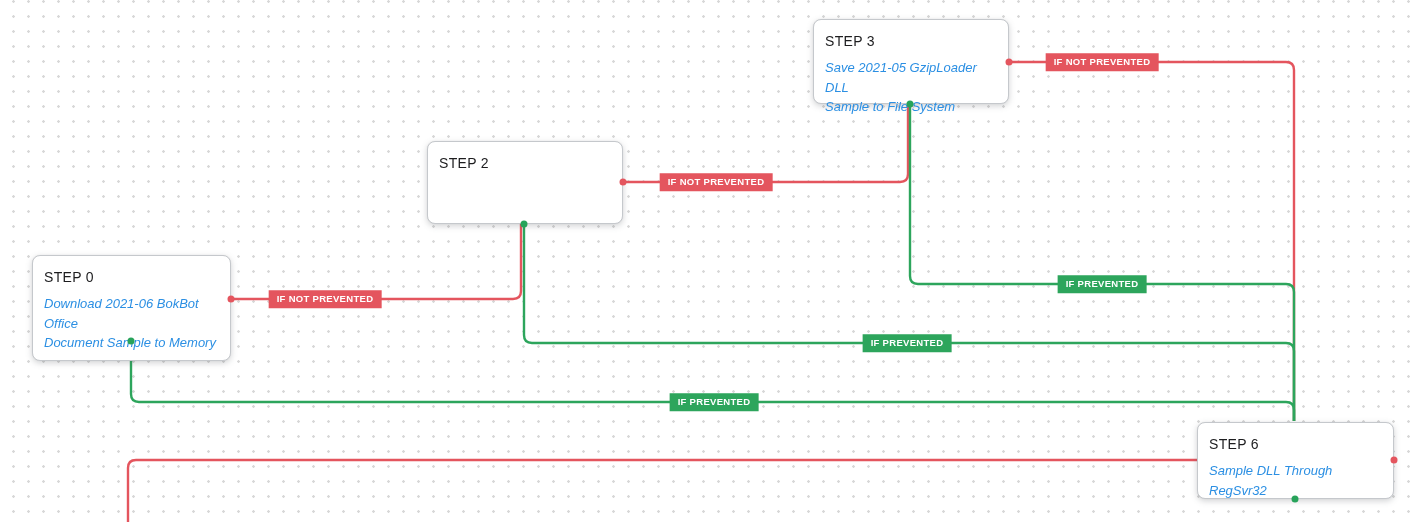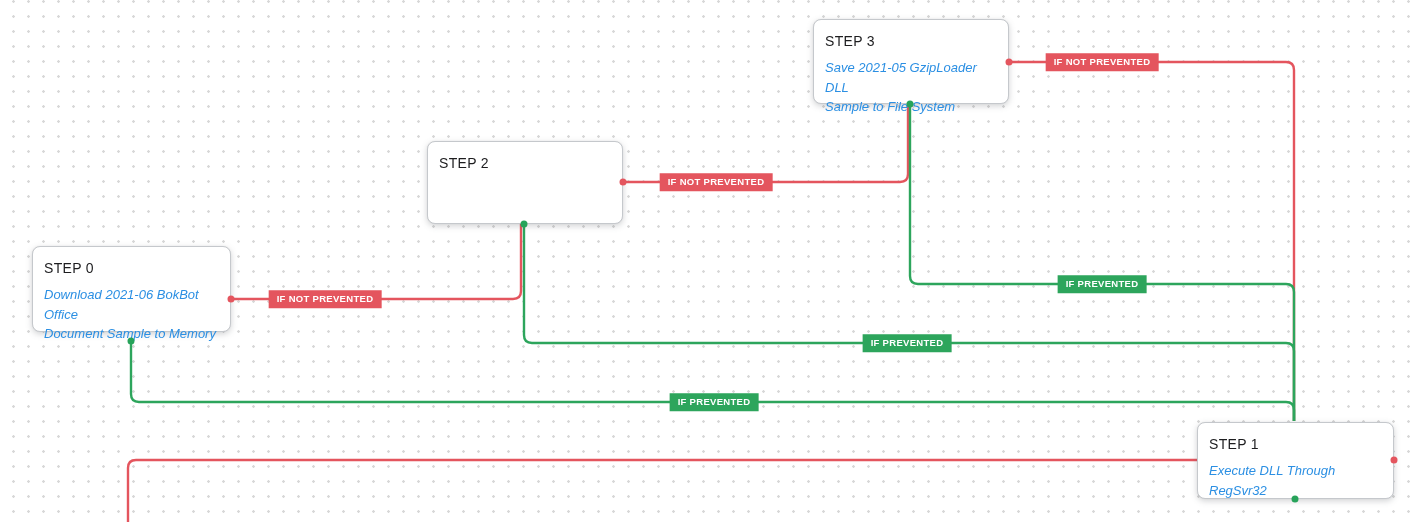--- a/index.html
+++ b/index.html
@@ -81,33 +81,33 @@
   <path class="e-red" d="M231 299 H513 Q521 299 521 291 V224"></path>
   <path class="e-red" d="M623 182 H900 Q908 182 908 174 V104"></path>
   <path class="e-red" d="M1009 62 H1286 Q1294 62 1294 70 V421"></path>
   <path class="e-red" d="M1394 460 H136 Q128 460 128 468 V522"></path>
 
   <path class="e-green" d="M910 104 V276 Q910 284 918 284 H1286 Q1294 284 1294 292 V421"></path>
   <path class="e-green" d="M524 224 V335 Q524 343 532 343 H1286 Q1294 343 1294 351 V421"></path>
   <path class="e-green" d="M131 341 V394 Q131 402 139 402 H1286 Q1294 402 1294 410 V421"></path>
 </svg>
 
-<div class="node" style="left:32px;top:246px;width:199px;height:86px">
+<div class="node" style="left:32px;top:255px;width:199px;height:106px">
   <div class="node-title">STEP 0</div>
   <div class="node-desc">Download 2021-06 BokBot Office
 Document Sample to Memory</div>
 </div>
 
 <div class="node" style="left:427px;top:141px;width:196px;height:83px">
   <div class="node-title">STEP 2</div>
 </div>
 
 <div class="node" style="left:1197px;top:422px;width:197px;height:77px">
-  <div class="node-title">STEP 1</div>
-  <div class="node-desc">Execute DLL Through RegSvr32</div>
+  <div class="node-title">STEP 6</div>
+  <div class="node-desc">Sample DLL Through RegSvr32</div>
 </div>
 
 <div class="node" style="left:813px;top:19px;width:196px;height:85px">
   <div class="node-title">STEP 3</div>
   <div class="node-desc">Save 2021-05 GzipLoader DLL
 Sample to File System</div>
 </div>
 
 <div class="badge red" style="left:325px;top:299px">IF NOT PREVENTED</div>
 <div class="badge red" style="left:716px;top:182px">IF NOT PREVENTED</div>

